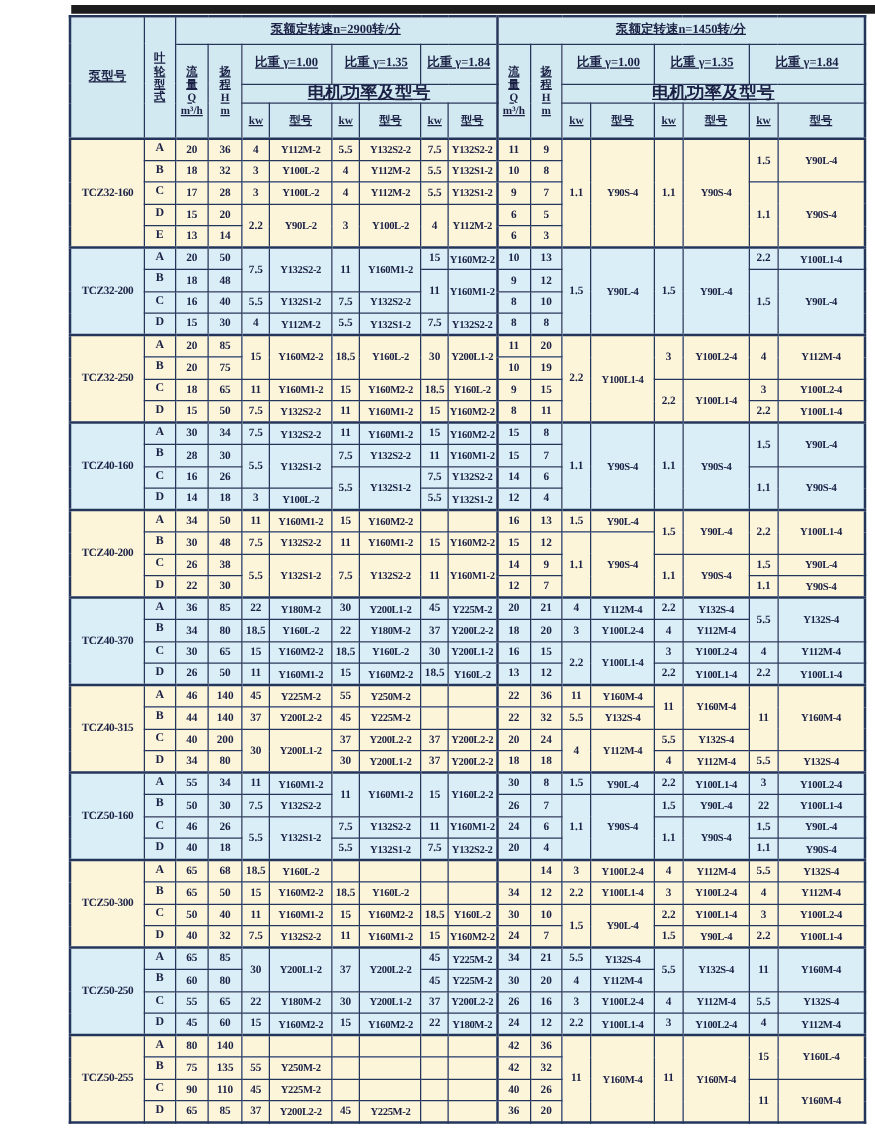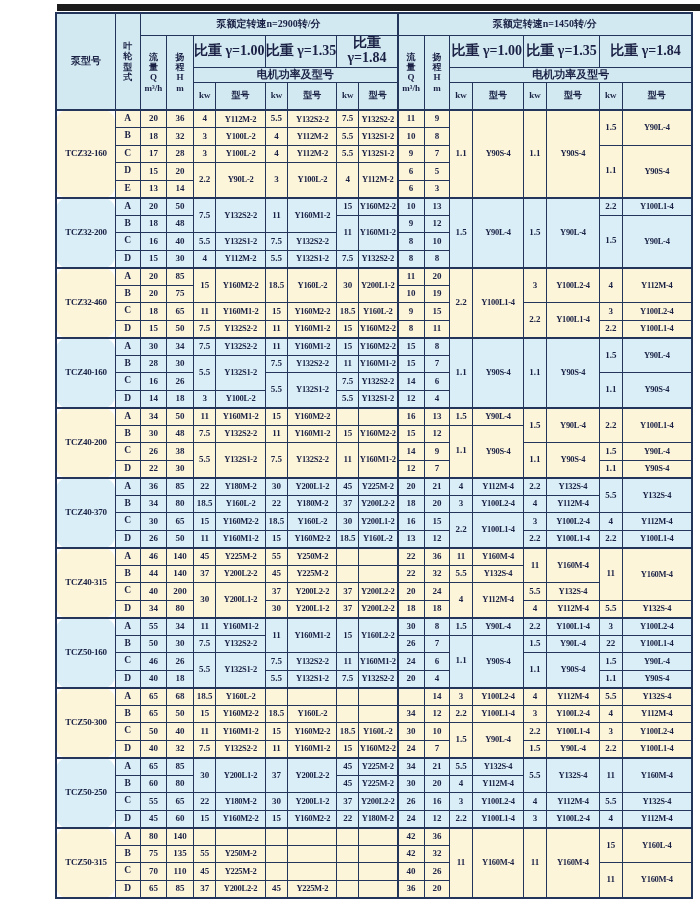--- a/index.html
+++ b/index.html
@@ -24,31 +24,31 @@
   col.c-qR{width:26px}  col.c-hR{width:25px}
   col.c-kw4{width:22px} col.c-m4{width:50px}
   col.c-kw5{width:22px} col.c-m5{width:52px}
   col.c-kw6{width:22px} col.c-m6{width:68px}
   th,td{
     border:1px solid var(--line,#23355a);
     padding:0;text-align:center;vertical-align:middle;
     font-size:9px;line-height:1.05;overflow:hidden;
   }
   table{border:2px solid var(--line,#23355a);}
-  thead th{background:var(--hdr,#d3e9f1);font-weight:bold;}
+  thead th{background:var(--hdr,#d3e9f1);font-weight:bold;text-decoration:underline;}
   .hr1{height:22px} .hr1 th{font-size:10px;}
-  .hr2{height:32px} .hr2 th.sg{font-size:14px;}
-  .hr3{height:15px} .hr3 th{font-size:11px;}
+  .hr2{height:32px} .hr2 th.sg{font-size:10px;}
+  .hr3{height:15px} .hr3 th{font-size:14px;}
   .hr4{height:28px}
   .vstack div{line-height:1.15;font-size:9px;}
   .group tr{height:17.5px;}
   tbody.cream td{background:var(--cream,#fdf5da);}
   tbody.blue td{background:var(--blue,#d9eef6);}
   tbody.group > tr:first-child td{border-top:2px solid var(--line,#23355a);}
-  td.pname{font-size:9px;letter-spacing:-0.3px;border-radius:12px;}
+  td.pname{font-size:9px;letter-spacing:-0.3px;}
   td.imp{font-size:9.5px;}
   td.model{font-size:8.5px;letter-spacing:-0.3px;font-family:"Liberation Serif","DejaVu Serif",serif;}
   .sep{border-left:2px solid var(--line,#23355a) !important;}
   td.num{font-size:9px;}
 </style>
 </head>
 <body style="--cream: #fdf5da; --blue: #d9eef6; --hdr: #d3e9f1; --line: #23355a; --ink: #1a2145;">
 
 <div class="topbar" style="background: rgb(28, 28, 28);"></div>
 
@@ -259,21 +259,21 @@
           <td>5.5</td>
           <td class="model">Y132S1-2</td>
           <td>7.5</td>
           <td class="model">Y132S2-2</td>
           <td class="sep num">8</td>
           <td class="num">8</td>
         </tr>
       </tbody>
       <tbody class="group cream">
         <tr>
-          <td rowspan="4" class="pname">TCZ32-460</td>
+          <td rowspan="4" class="pname">TCZ32-250</td>
           <td class="imp">A</td>
           <td class="num">20</td>
           <td class="num">85</td>
           <td rowspan="2">15</td>
           <td rowspan="2" class="model">Y160M2-2</td>
           <td rowspan="2">18.5</td>
           <td rowspan="2" class="model">Y160L-2</td>
           <td rowspan="2">30</td>
           <td rowspan="2" class="model">Y200L1-2</td>
           <td class="sep num">11</td>
@@ -801,21 +801,21 @@
           <td>2.2</td>
           <td class="model">Y100L1-4</td>
           <td>3</td>
           <td class="model">Y100L2-4</td>
           <td>4</td>
           <td class="model">Y112M-4</td>
         </tr>
       </tbody>
       <tbody class="group cream">
         <tr>
-          <td rowspan="4" class="pname">TCZ50-315</td>
+          <td rowspan="4" class="pname">TCZ50-255</td>
           <td class="imp">A</td>
           <td class="num">80</td>
           <td class="num">140</td>
           <td></td>
           <td class="model"></td>
           <td></td>
           <td class="model"></td>
           <td></td>
           <td class="model"></td>
           <td class="sep num">42</td>
@@ -835,21 +835,21 @@
           <td class="model">Y250M-2</td>
           <td></td>
           <td class="model"></td>
           <td></td>
           <td class="model"></td>
           <td class="sep num">42</td>
           <td class="num">32</td>
         </tr>
         <tr>
           <td class="imp">C</td>
-          <td class="num">70</td>
+          <td class="num">90</td>
           <td class="num">110</td>
           <td>45</td>
           <td class="model">Y225M-2</td>
           <td></td>
           <td class="model"></td>
           <td></td>
           <td class="model"></td>
           <td class="sep num">40</td>
           <td class="num">26</td>
           <td rowspan="2">11</td>

